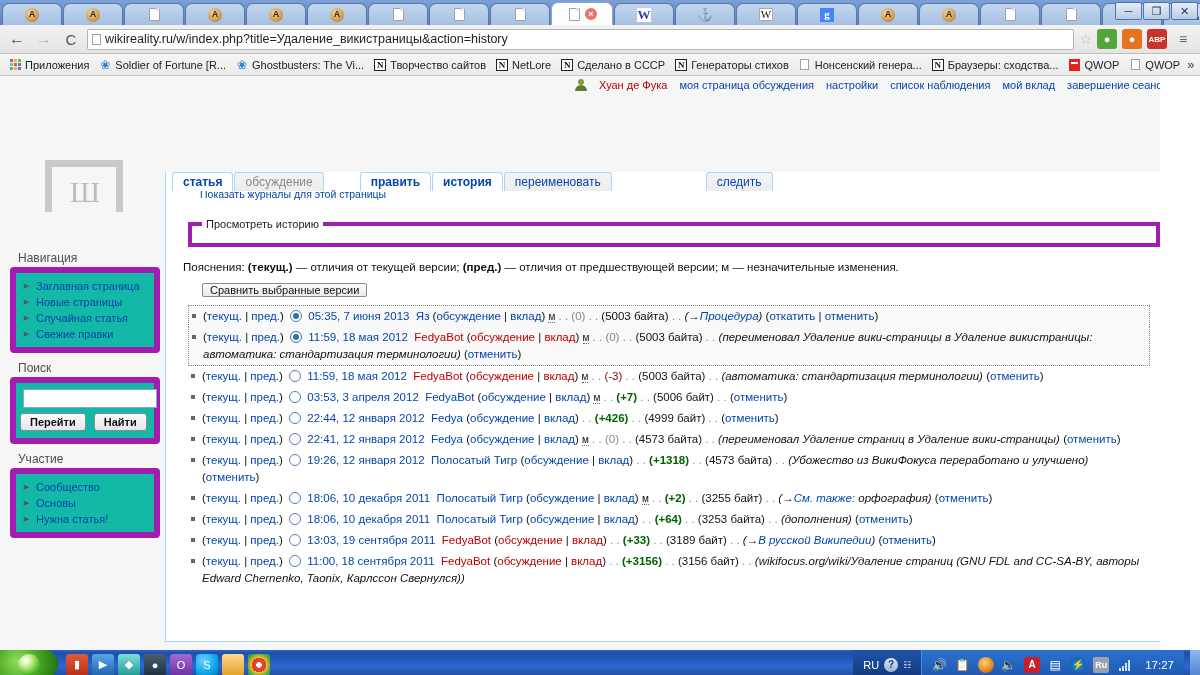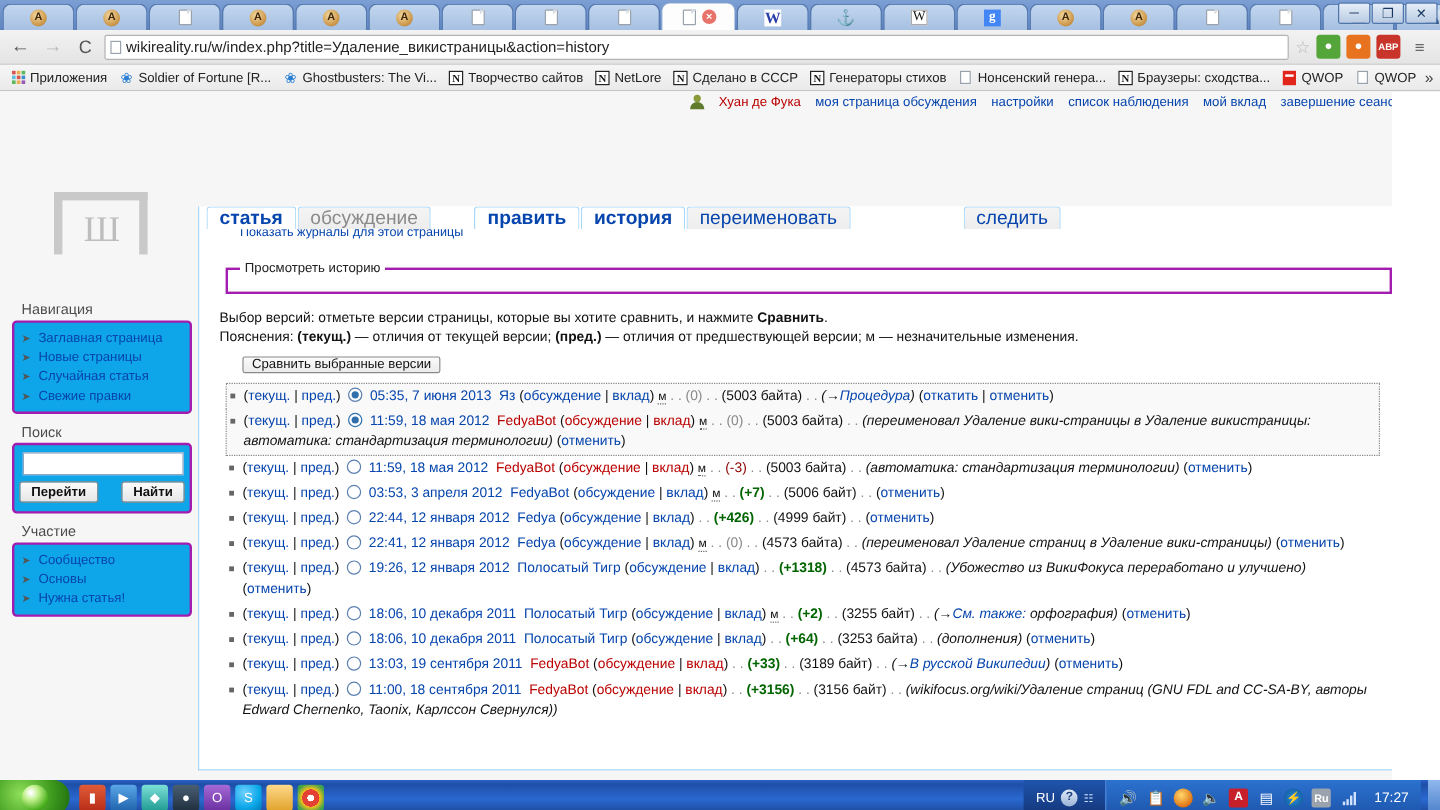--- a/index.html
+++ b/index.html
@@ -199,77 +199,77 @@
   }
 
   
   .sidebar { position: absolute; left: 10px; top: 175px; width: 150px; }
   .portlet { margin-bottom: 8px; }
   .portlet h5 {
     margin: 0 0 2px 8px; font-size: 12px; font-weight: normal;
     color: #4d4d4d;
   }
   .pbody {
-    background: #0ea5e9; border: 2px solid #a21caf; border-radius: 4px;
+    background: #14b8a6; border: 6px solid #a21caf; border-radius: 4px;
     padding: 5px 4px 5px 4px;
   }
   .pbody ul { list-style: none; margin: 0; padding: 0; }
   .pbody li {
     font-size: 11px; padding: 1px 0 1px 16px; position: relative;
     line-height: 14px; color: #0645ad;
   }
   .pbody li::before {
     content: "\27A4"; position: absolute; left: 2px; top: 1px;
     font-size: 9px; color: #555;
   }
   .pbody li a { color: #0645ad; text-decoration: none; }
   .searchbox-input {
     width: 134px; height: 19px; border: 1px solid #8ea4c4;
     margin: 1px 0 5px 3px; display: block; background: #fff;
   }
-  .searchbtns { display: flex; gap: 8px; justify-content: space-between; padding-bottom: 2px; }
+  .searchbtns { display: flex; gap: 8px; justify-content: flex-start; padding-bottom: 2px; }
   .wbtn {
     font-size: 11px; font-weight: bold; padding: 2px 9px;
     background: linear-gradient(#fcfcfc,#e6e6e6);
     border: 1px solid #8b8b8b; border-radius: 3px; color: #111;
   }
 
   
   .content {
     position: absolute; left: 165px; top: 96px; width: 1000px;
     background: #fff; border: 1px solid #a7d7f9; border-top: none;
     min-height: 470px; padding: 14px 14px 0 14px;
   }
   .tabs-row {
     position: absolute; left: 172px; top: 96px;
     display: flex; align-items: flex-end; gap: 1px; z-index: 5;
   }
   .ctab {
-    font-size: 16px; padding: 3px 10px 2px 10px;
+    font-size: 12px; padding: 3px 10px 2px 10px;
     background: linear-gradient(#f4f4f4,#ededed);
     border: 1px solid #a7d7f9; border-bottom: none;
     border-radius: 3px 3px 0 0; color: #0645ad; line-height: 13px;
   }
   .ctab.sel { background: #fff; font-weight: bold; color: #0645ad; }
   .ctab.dim { color: #8a8a8a; }
   .ctab-gap { width: 34px; }
   .ctab-gap2 { width: 92px; }
 
   h1.firstHeading {
     font-family: "Liberation Serif", serif;
     font-size: 25px; font-weight: normal; color: #000;
     margin: 4px 0 2px 20px; padding-bottom: 5px;
     border-bottom: 1px solid #aaa; line-height: 30px;
   }
   .subtitle {
     font-size: 10.5px; color: #0645ad; margin: 2px 0 0 20px;
   }
 
   fieldset.histform {
-    margin: 18px 0 12px 8px; border: 2px solid #a21caf;
+    margin: 18px 0 12px 8px; border: 4px solid #a21caf;
     padding: 5px 10px 8px 10px; width: 972px;
   }
   fieldset.histform legend { font-size: 11px; color: #222; padding: 0 4px; }
   .formrow { display: flex; align-items: center; gap: 7px; font-size: 11px; color: #111; }
   .formrow input[type=text] {
     width: 54px; height: 18px; border: 1px solid #8ea4c4; background: #fff;
   }
   .formrow select {
     width: 72px; height: 19px; font-size: 11px;
     border: 1px solid #8ea4c4; background: #fff;
@@ -651,23 +651,20 @@
 
   <div class="content">
 
     <div class="subtitle">Показать журналы для этой страницы</div>
 
     <fieldset class="histform">
       <legend>Просмотреть историю</legend>
     </fieldset>
 
     <div class="hist-expl">
-      <div>
-        <span>Выбор версий: отметьте версии страницы, которые вы хотите сравнить, и нажмите </span><b>Сравнить</b><span>.</span>
-      </div>
       <div>
         <span>Пояснения: </span><b>(текущ.)</b><span> — отличия от текущей версии; </span><b>(пред.)</b><span> — отличия от предшествующей версии; м — незначительные изменения.</span>
       </div>
     </div>
 
     <button class="cmpbtn">Сравнить выбранные версии</button>
 
     <ul class="hist" id="hist-host">
           <li class="selrow top"><span>(<a class="lnk">текущ.</a> | <a class="lnk">пред.</a>)</span> <span class="radio on"></span> <a class="datelnk">05:35, 7 июня 2013</a>&nbsp; <a class="lnk">Яз</a> <span>(<a class="lnk">обсуждение</a> | <a class="lnk">вклад</a>)</span> <span class="mflag">м</span><span class="muted"> . . </span><span class="zero">(0)</span><span class="muted"> . . </span><span class="byte">(5003 байта)</span><span class="muted"> . . </span><span class="cmt">(→<a>Процедура</a>)</span> <span>(<a class="lnk">откатить</a> | <a class="lnk">отменить</a>)</span></li>
           <li class="selrow bot"><span>(<a class="lnk">текущ.</a> | <a class="lnk">пред.</a>)</span> <span class="radio on on2"></span> <a class="datelnk">11:59, 18 мая 2012</a>&nbsp; <a class="lnk-red">FedyaBot</a> <span>(<a class="lnk-red">обсуждение</a> | <a class="lnk-red">вклад</a>)</span> <span class="mflag">м</span><span class="muted"> . . </span><span class="zero">(0)</span><span class="muted"> . . </span><span class="byte">(5003 байта)</span><span class="muted"> . . </span><span class="cmt">(переименовал Удаление вики-страницы в Удаление викистраницы: автоматика: стандартизация терминологии)</span> <span>(<a class="lnk">отменить</a>)</span></li>

